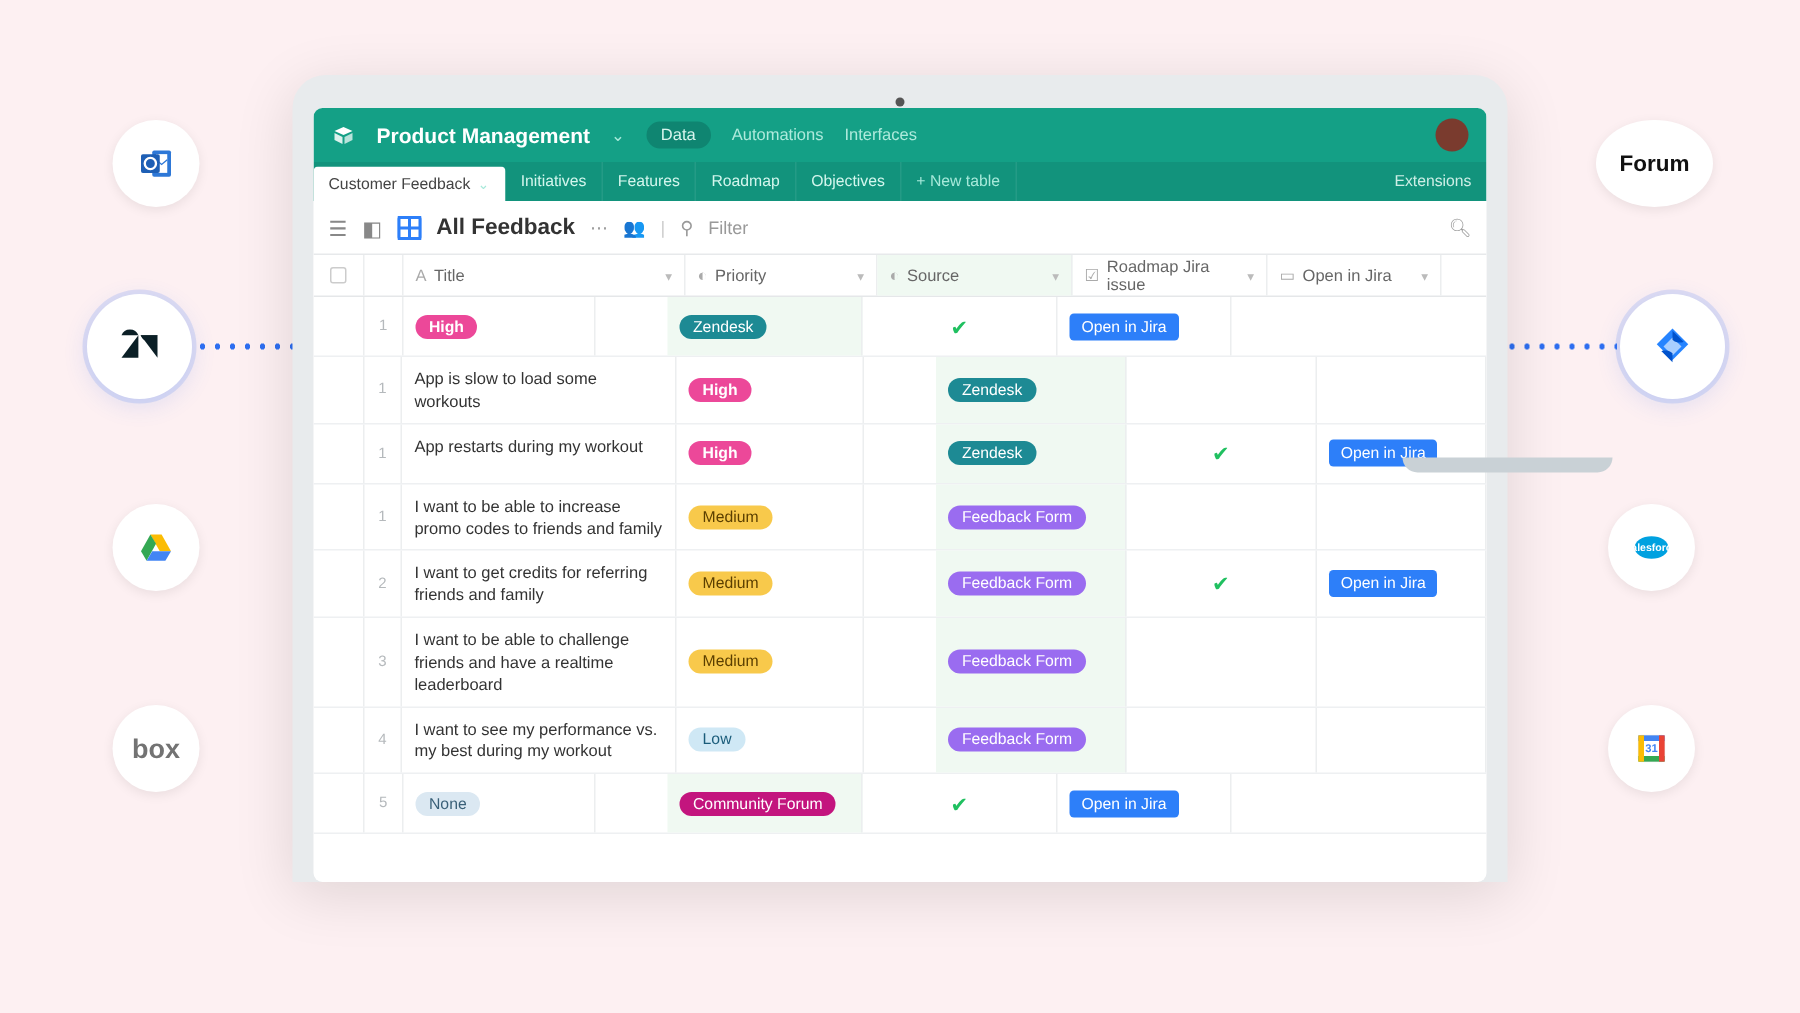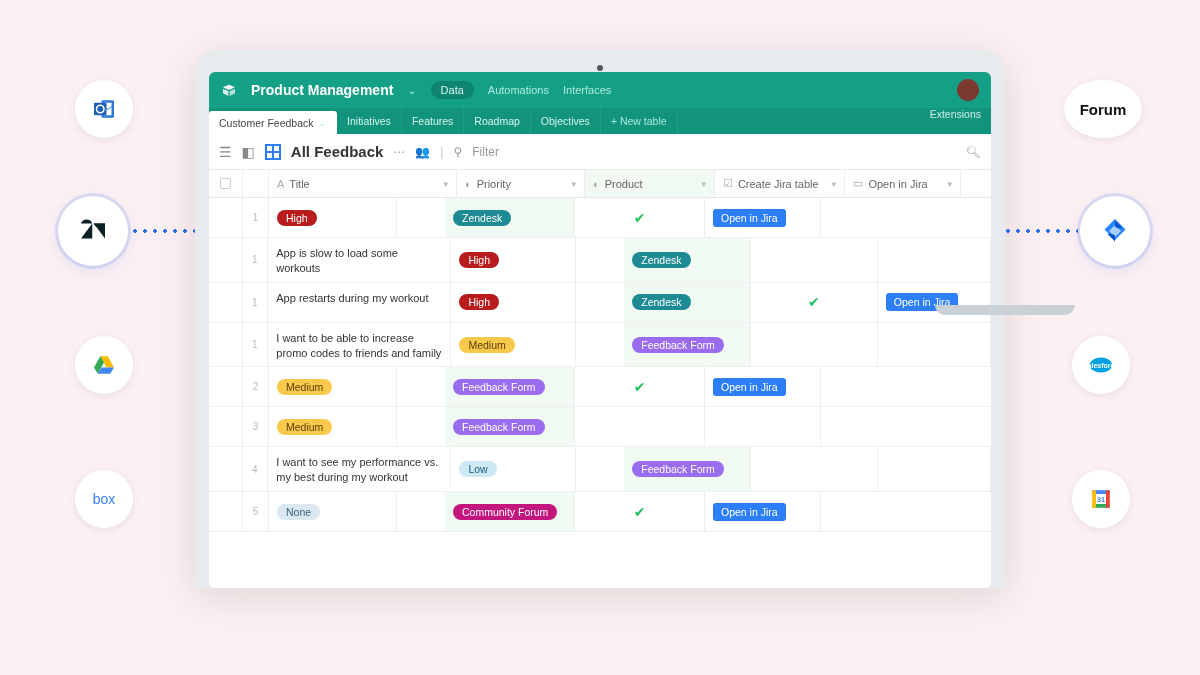--- a/index.html
+++ b/index.html
@@ -91,21 +91,21 @@
 }
 .tabbar .tab {
   display:flex; align-items:center;
   padding:0 10px; gap:5px;
   color:#d3f6ed;
   border-right:1px solid rgba(255,255,255,0.08);
 }
 .tabbar .tab .tchev { font-size:9px; color:#a6e9da; }
 .tabbar .tab.active { background:#fff; color:#444; border-radius:3px 3px 0 0; margin-top:3px; }
 .tabbar .tab.add { color:#a6e9da; }
-.tabbar .ext { margin-left:auto; padding:0 10px; display:flex; align-items:flex-start; color:#cdeee6; }
+.tabbar .ext { margin-left:auto; padding:0 10px; display:flex; align-items:center; color:#cdeee6; }
 .viewbar {
   height: 36px;
   border-bottom:1px solid #e7e9eb;
   display:flex; align-items:center;
   padding:0 10px; gap:10px;
   color:#555;
 }
 .viewbar .iconbtn { color:#888; font-size:14px; }
 .viewbar .grid-icon {
   width:16px; height:16px; background:#2d7ff9;
@@ -140,21 +140,21 @@
 .row .cell { padding:6px 8px; }
 .row .cell.col-src { background:#f0f9f2;margin-left:48px; }
 .row .cell.col-title { color:#333; line-height:1.35; align-items:flex-start; padding-top:8px; }
 .row .cell.col-num { color:#b5b9bc; }
 .row .cell.col-chk { color:#b5b9bc; }
 .pill-tag {
   display:inline-flex; align-items:center;
   padding:2px 9px; border-radius:10px;
   font-size:10.5px; color:#fff;
 }
-.pill-tag.pri-high { background:#b91c1c; }
+.pill-tag.pri-high { background:#ec4899;font-weight:bold; }
 .pill-tag.pri-medium { background:#f8c94b; color:#5b3f00; }
 .pill-tag.pri-low { background:#cfe8f5; color:#1a5c7a; }
 .pill-tag.pri-none { background:#dbe8f2; color:#3a6078; }
 .pill-tag.src-zendesk { background:#1d8a94; }
 .pill-tag.src-feedback { background:#9a6cf0; }
 .pill-tag.src-community { background:#c3157e; }
 .jira-btn {
   display:inline-flex; align-items:center;
   background:#2d7ff9; color:#fff;
   font-size:10.5px; padding:3px 8px; border-radius:3px;
@@ -188,21 +188,21 @@
 </div>
 <div class="dots-line" style="left:130px; top:229px; width:95px;"></div>
 <div class="integration-icon" style="left:75px; top:336px;">
   <svg viewBox="0 0 48 48">
       <path d="M18 10 L30 10 L40 28 L28 28 Z" fill="#fbbc04"></path>
       <path d="M18 10 L8 28 L14 38 L24 20 Z" fill="#34a853"></path>
       <path d="M28 28 L40 28 L34 38 L14 38 L20 28 Z" fill="#4285f4"></path>
     </svg>
 </div>
 <div class="integration-icon" style="left:75px; top:470px;">
-  <span class="txt" style="color:#3b82f6; font-size:14px; font-weight:400;">box</span>
+  <span class="txt" style="color:#737373; font-size:18px; font-weight:700;">box</span>
 </div>
 
 <div class="integration-icon" style="right:58px; top:80px; width:78px;">
   <span class="txt" style="color:#111;">Forum</span>
 </div>
 <div class="integration-icon active" style="right:50px; top:196px;">
   <svg viewBox="0 0 48 48">
       <path d="M24 8 L38 22 L24 36 L10 22 Z" fill="#2684ff"></path>
       <path d="M24 16 L32 24 L24 32 L16 24 Z" fill="#fff" opacity="0.6"></path>
       <path d="M24 8 L24 36" stroke="#fff" stroke-width="0"></path>
@@ -309,26 +309,26 @@
             <span>Title</span>
             <span class="drop">▾</span>
           </div>
         <div class="hd col-pri">
             <span class="ico">◐</span>
             <span>Priority</span>
             <span class="drop">▾</span>
           </div>
         <div class="hd col-src">
             <span class="ico">◐</span>
-            <span>Product</span>
+            <span>Source</span>
             <span class="drop">▾</span>
           </div>
         <div class="hd col-jira">
             <span class="ico">☑</span>
-            <span>Create Jira table</span>
+            <span>Roadmap Jira issue</span>
             <span class="drop">▾</span>
           </div>
         <div class="hd col-open">
             <span class="ico">▭</span>
             <span>Open in Jira</span>
             <span class="drop">▾</span>
           </div>
       </div>
 
       <div id="rows">
@@ -387,36 +387,38 @@
             </div>
     <div class="cell col-src">
               <span class="pill-tag src-feedback">Feedback Form</span>
             </div>
     <div class="cell col-jira"></div>
     <div class="cell col-open"></div>
   </div>
           <div class="row">
     <div class="cell col-chk"></div>
     <div class="cell col-num">2</div>
+    <div class="cell col-title">I want to get credits for referring friends and family</div>
     <div class="cell col-pri">
               <span class="pill-tag pri-medium">Medium</span>
             </div>
     <div class="cell col-src">
               <span class="pill-tag src-feedback">Feedback Form</span>
             </div>
     <div class="cell col-jira">
               <span class="check">✔</span>
             </div>
     <div class="cell col-open">
               <span class="jira-btn">Open in Jira</span>
             </div>
   </div>
           <div class="row">
     <div class="cell col-chk"></div>
     <div class="cell col-num">3</div>
+    <div class="cell col-title">I want to be able to challenge friends and have a realtime leaderboard</div>
     <div class="cell col-pri">
               <span class="pill-tag pri-medium">Medium</span>
             </div>
     <div class="cell col-src">
               <span class="pill-tag src-feedback">Feedback Form</span>
             </div>
     <div class="cell col-jira"></div>
     <div class="cell col-open"></div>
   </div>
           <div class="row">

